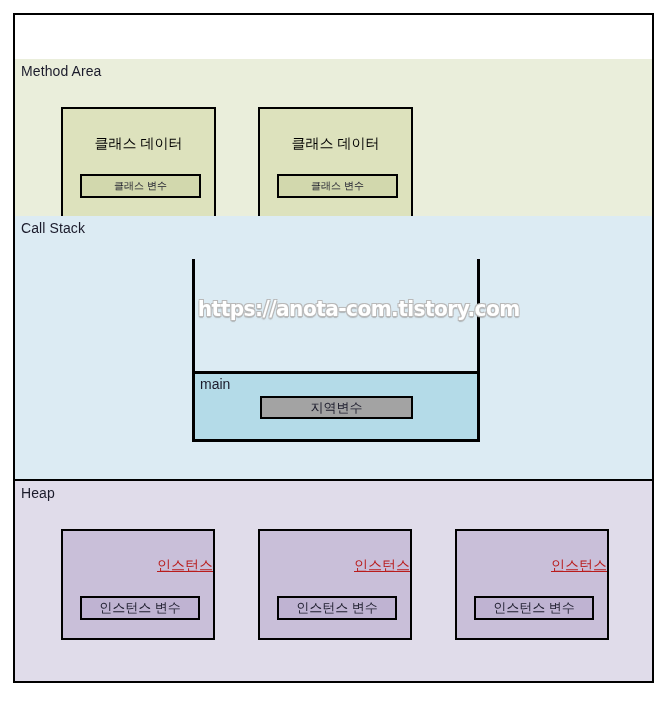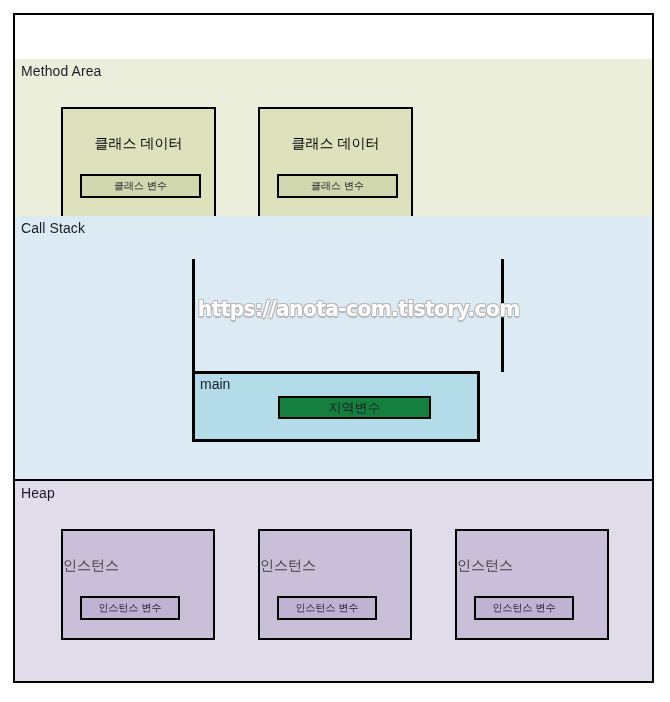--- a/index.html
+++ b/index.html
@@ -102,21 +102,20 @@
     justify-content: center;
   }
 
   
   #stack-container {
     position: absolute;
     left: 177px;
     top: 43px;
     width: 288px;
     height: 184px;
-    padding-left: 24px;
   }
   .stack-rail {
     position: absolute;
     top: 0;
     width: 3px;
     height: 113px;
     background: #000000;
   }
   .stack-rail.left { left: 0; }
   .stack-rail.right { right: 0; }
@@ -133,27 +132,27 @@
   }
   #stack-frame-main .frame-name {
     position: absolute;
     left: 5px;
     top: 2px;
     font-size: 14px;
     color: #1b1b2b;
   }
   #stack-frame-main .inner-chip {
     position: absolute;
-    left: 83px;
+    left: 65px;
     top: 22px;
     width: 153px;
     height: 23px;
     box-sizing: border-box;
     border: 2px solid #000000;
-    background: #15803d;
+    background: #a3a3a3;
     font-size: 13px;
     color: #1b1b2b;
     display: flex;
     align-items: center;
     justify-content: center;
   }
 
   
   #watermark {
     position: absolute;
@@ -189,34 +188,35 @@
   }
   .instance-box.i1 { left: 46px; }
   .instance-box.i2 { left: 243px; }
   .instance-box.i3 { left: 440px; }
 
   .instance-box .box-title {
     position: absolute;
     top: 26px;
     left: 0;
     width: 100%;
-    text-align: left;
-    font-size: 14px;
-    color: #404040;
+    text-align: right;
+    font-size: 14px;
+    color: #b91c1c;
+    text-decoration: underline;
   }
   .instance-box .inner-chip {
     position: absolute;
     left: 17px;
     top: 65px;
-    width: 100px;
+    width: 120px;
     height: 24px;
     box-sizing: border-box;
     border: 2px solid #000000;
     background: #bfb3d2;
-    font-size: 10px;
+    font-size: 13px;
     color: #1b1b2b;
     display: flex;
     align-items: center;
     justify-content: center;
   }
 </style>
 </head>
 <body>
 
 <div id="jvm-diagram">

